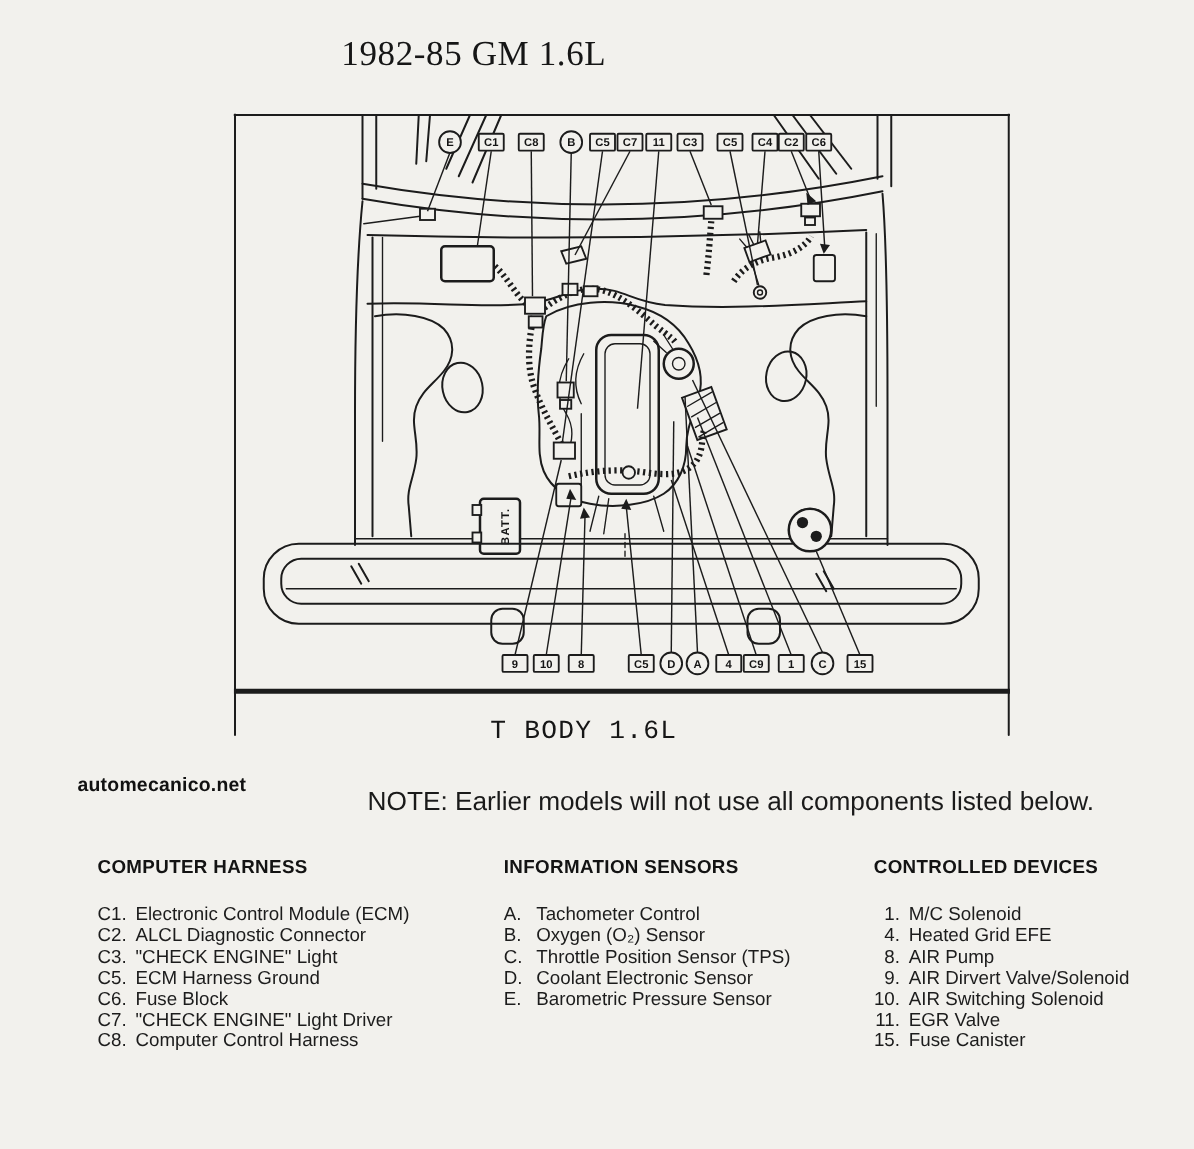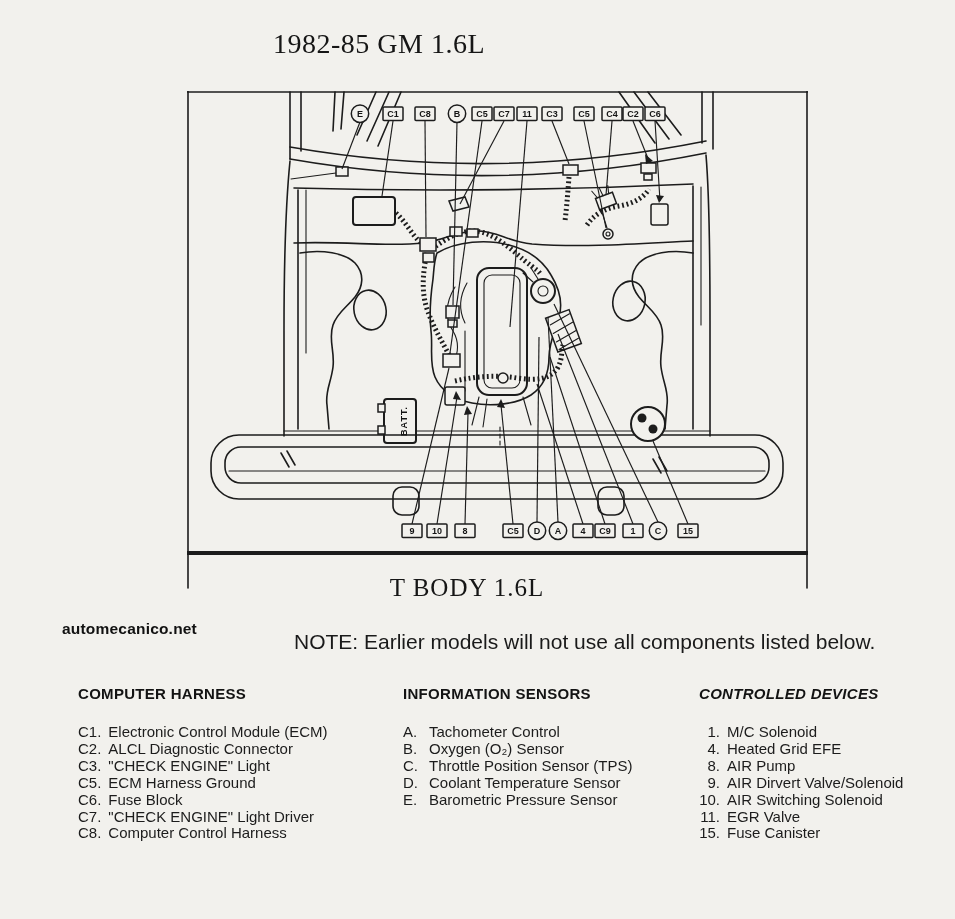--- a/index.html
+++ b/index.html
@@ -10,41 +10,41 @@
     color:#1c1c1c;
   }
   .page-title{
     position:absolute;left:237px;top:28px;
     font-family:"Liberation Serif",serif;
     font-size:28px;letter-spacing:.5px;color:#161616;margin-left:36px;
   }
   .diagram-wrap{position:absolute;left:187px;top:91px;width:621px;height:500px;}
   .diagram-caption{
     position:absolute;left:187px;top:574px;width:560px;text-align:center;
-    font-family:Liberation Serif, serif;font-size:25px;letter-spacing:1px;color:#161616;
+    font-family:Liberation Mono, monospace;font-size:21px;letter-spacing:1px;color:#161616;
   }
   .watermark{
     position:absolute;left:62px;top:620px;
     font-size:15.5px;font-weight:bold;letter-spacing:.2px;color:#111;
   }
   .note{
     position:absolute;left:294px;top:630px;font-size:21px;color:#1a1a1a;
   }
   .legend-col{position:absolute;top:685px;}
   .legend-col h3{
     margin:0 0 22px 0;font-size:15px;font-weight:bold;letter-spacing:.3px;color:#131313;
   }
   .legend-col .rows{display:flex;flex-direction:column;}
   .legend-row{display:flex;font-size:15px;line-height:16.9px;white-space:nowrap;}
   .legend-row .id{margin-right:7px;}
   .col-harness{left:78px;}
   .col-sensors{left:403px;}
   .col-devices{left:694px;}
   .col-sensors .legend-row .id{min-width:19px;}
-  .col-devices h3{margin-left:5px;font-style:italic;}
+  .col-devices h3{margin-left:5px;}
   .col-devices .legend-row .id{width:26px;text-align:right;margin-right:7px;}
   svg text.co{
     font-family:"Liberation Sans",sans-serif;font-size:9px;font-weight:bold;
     text-anchor:middle;fill:#141414;
   }
   svg text.batt{
     font-family:"Liberation Sans",sans-serif;font-size:9px;font-weight:bold;
     text-anchor:middle;fill:#141414;letter-spacing:1px;
   }
   .ln{fill:none;stroke:#1c1c1c;stroke-width:1.6;stroke-linecap:round;stroke-linejoin:round;}
@@ -372,21 +372,21 @@
     <div class="legend-row">
         <span class="id">B.</span>
         <span>Oxygen (O₂) Sensor</span>
       </div>
     <div class="legend-row">
         <span class="id">C.</span>
         <span>Throttle Position Sensor (TPS)</span>
       </div>
     <div class="legend-row">
         <span class="id">D.</span>
-        <span>Coolant Temperature Sensor</span>
+        <span>Coolant Electronic Sensor</span>
       </div>
     <div class="legend-row">
         <span class="id">E.</span>
         <span>Barometric Pressure Sensor</span>
       </div>
   </div>
 </div>
 
 <div class="legend-col col-devices">
   <h3>CONTROLLED DEVICES</h3>

